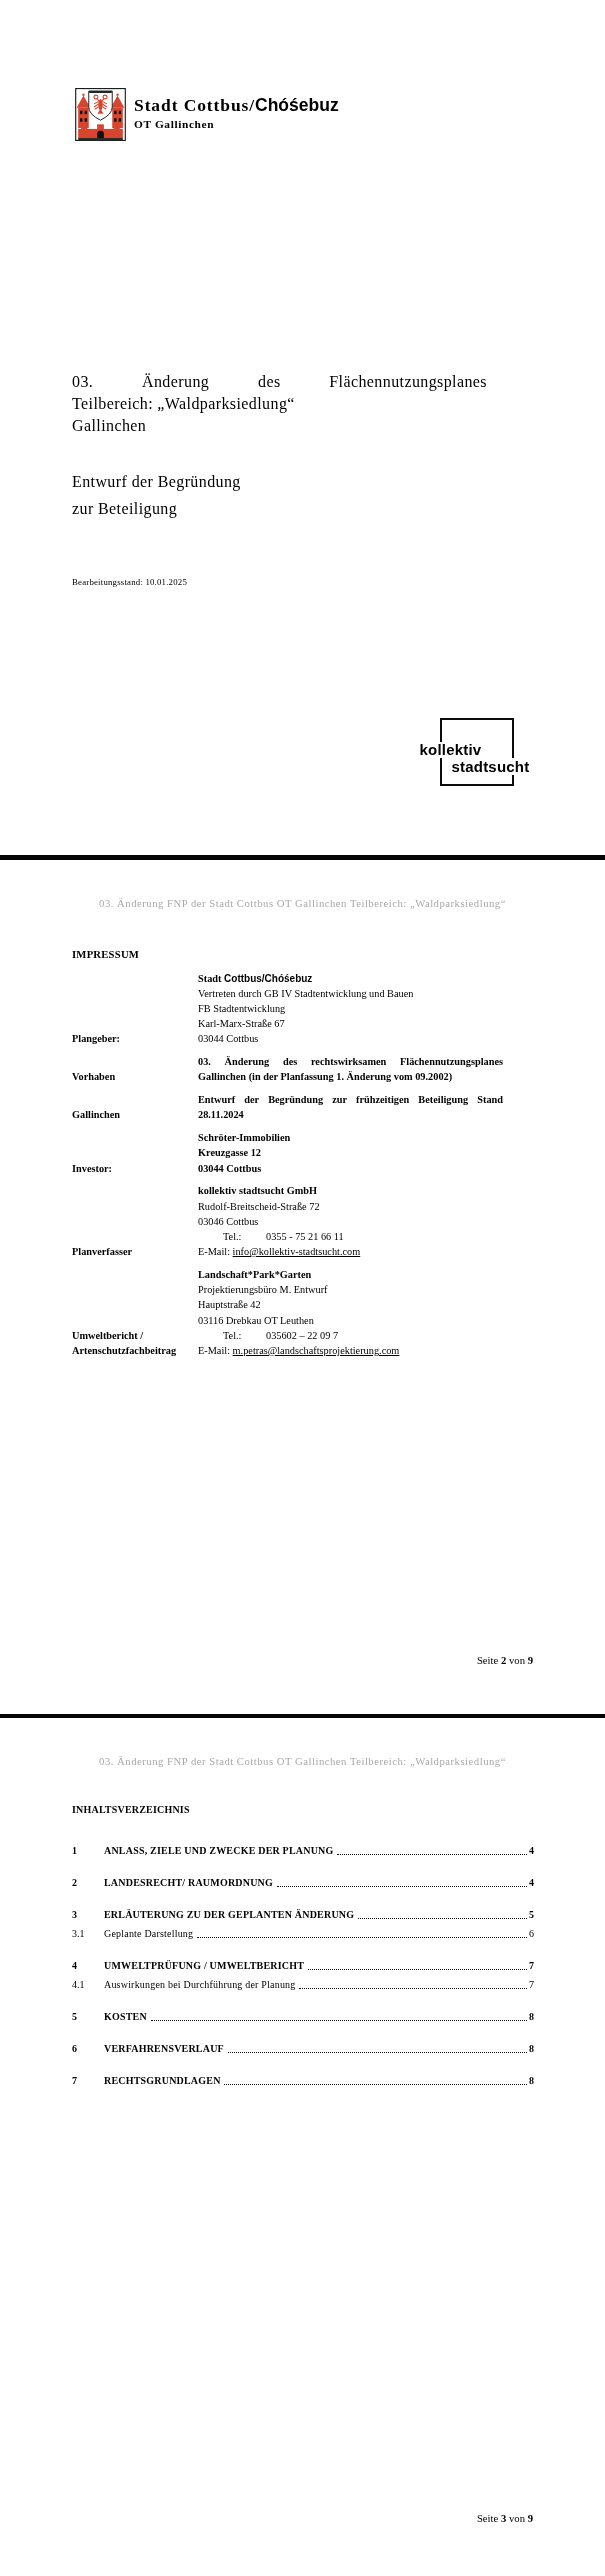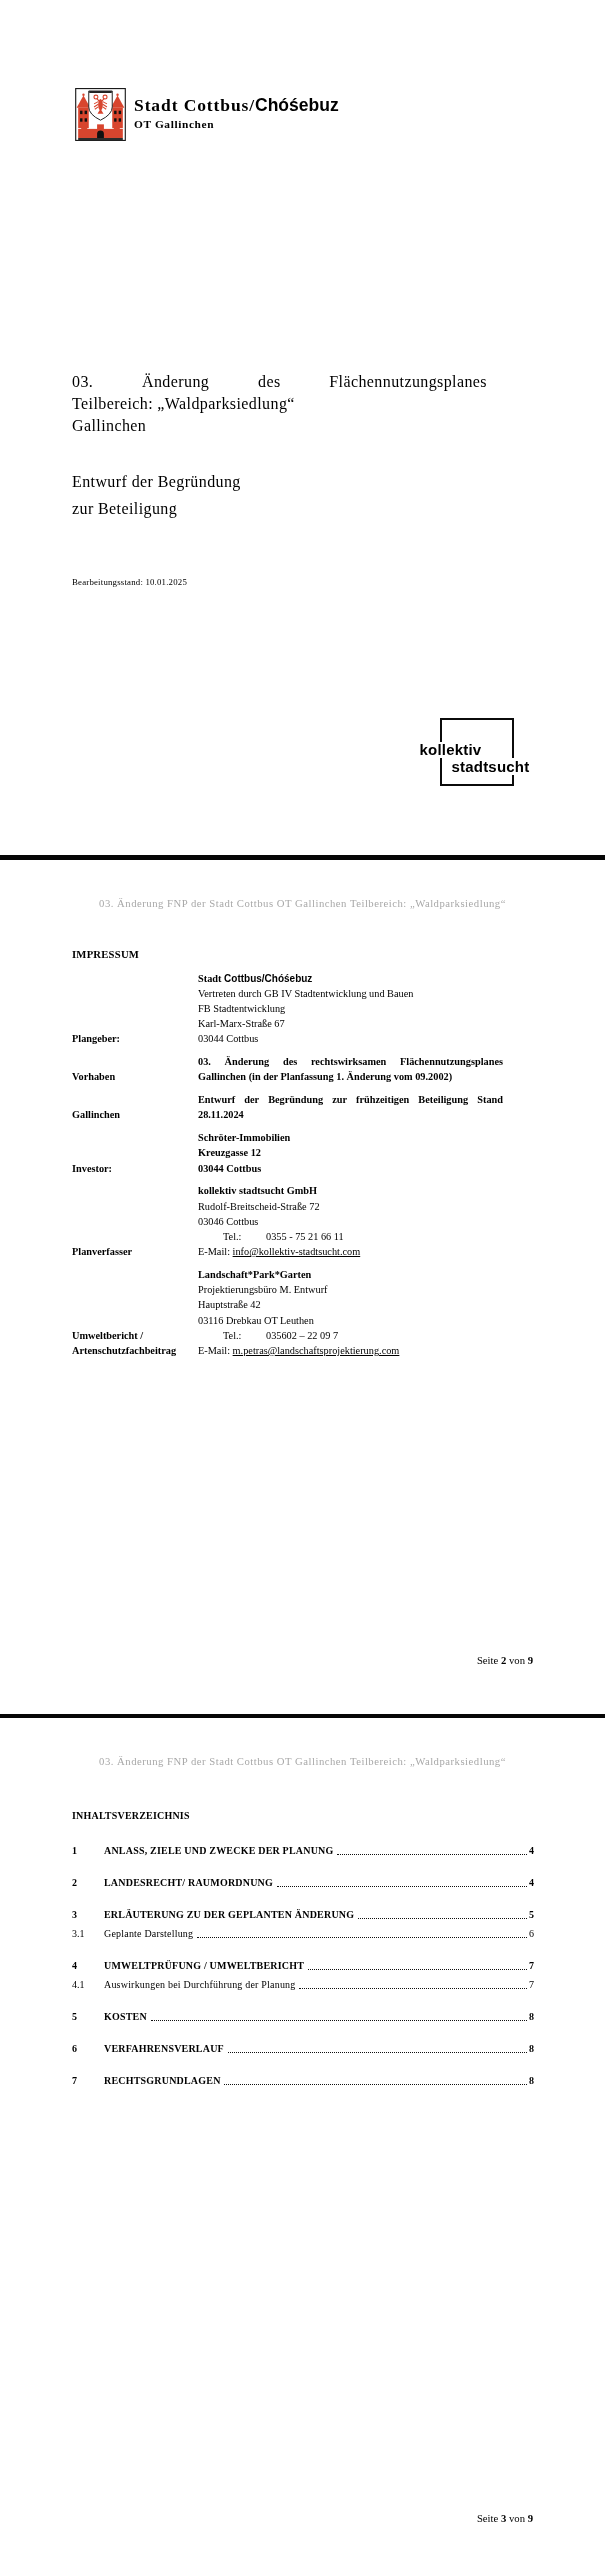--- a/index.html
+++ b/index.html
@@ -58,21 +58,21 @@
   .imp-row + .imp-row { margin-top:7.6px; }
   .imp-label { width:126px; flex:none; font-weight:bold; }
   .imp-value { width:305px; text-align:justify; }
   .sg-b  { font-weight:bold; }
   .sg-bs { font-weight:bold; font-family:"Liberation Sans", sans-serif; font-size:10px; }
   .sg-n  { }
   .sg-tel { display:inline-block; min-width:43px;margin-left:25px; }
   .sg-link { text-decoration:underline; }
 
   
-  .toc-heading { position:absolute; left:72px; top:92px; margin:0;
+  .toc-heading { position:absolute; left:72px; top:86px; margin:0;
                  font-size:10px; font-weight:bold; letter-spacing:0.2px; }
   .toc { position:absolute; left:72px; top:126px; width:462px; font-size:10px; }
   .toc-entry { display:flex; align-items:baseline; line-height:13px; }
   .toc-entry.main { font-weight:bold; }
   .toc-entry.main + .toc-entry.main,
   .toc-entry.sub + .toc-entry.main { margin-top:19px; }
   .toc-entry.main + .toc-entry.sub { margin-top:6.1px; }
   .toc-num { width:32px; flex:none; }
   .toc-title { flex:none; letter-spacing:0.2px; }
   .toc-dots { flex:1; border-bottom:1.5px dotted #111; margin:0 2.3px 2.3px 3.8px; align-self:flex-end; }

